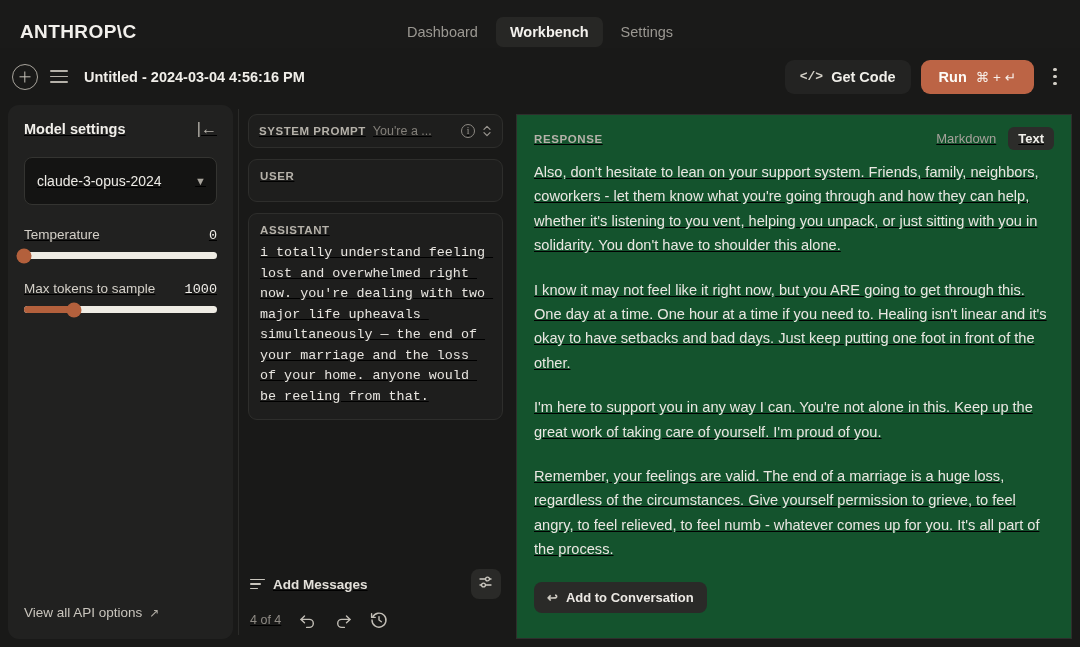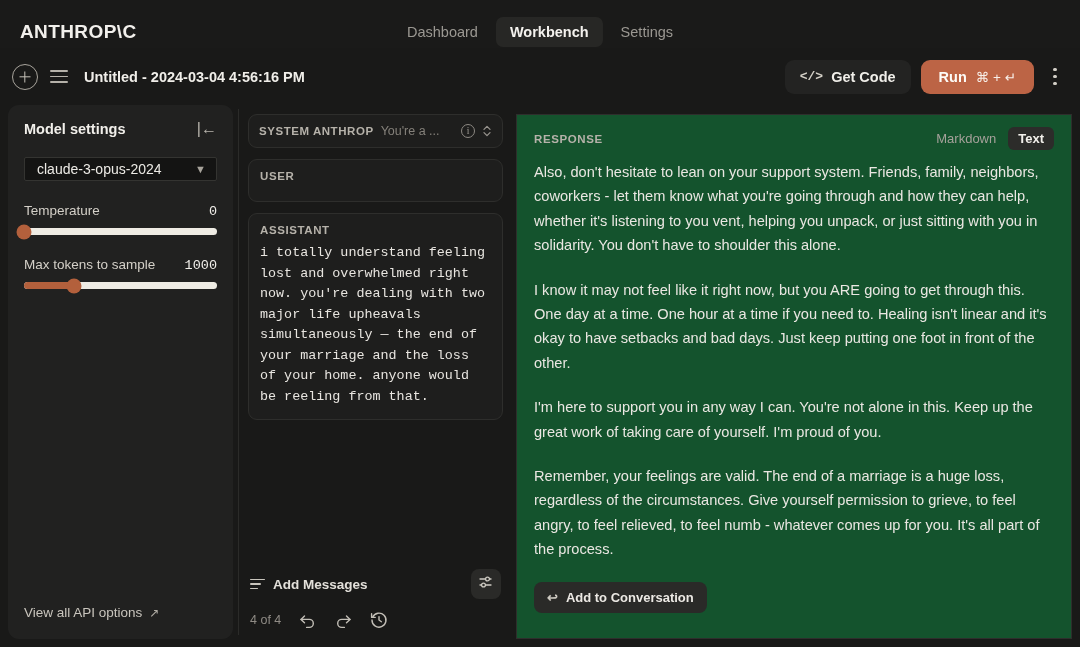--- a/index.html
+++ b/index.html
@@ -158,20 +158,21 @@
     gap: 3.5px; cursor: pointer;
   }
   .kebab i { width: 3.2px; height: 3.2px; border-radius: 50%; background: #d3cfc7; display: block; }
 
   
   .workspace {
     display: flex;
     height: 542px;
     padding: 0 8px 8px 8px;
     gap: 0;
+    text-decoration: underline;
   }
 
   
   .sidebar {
     width: 225px;
     flex: none;
     background: #212120;
     border-radius: 11px;
     padding: 16px 16px 0 16px;
     display: flex;
@@ -186,24 +187,24 @@
   .collapse-icon {
     font-size: 16px; color: #b9b5ad; cursor: pointer;
     font-family: "Liberation Sans", sans-serif; line-height: 1;
   }
   .field-label {
     font-size: 13.5px;
     color: #d4d0c8;
     margin-bottom: 8px;
   }
   .select-box {
-    height: 24px;
+    height: 48px;
     background: #141413;
     border: 1px solid #343431;
-    border-radius: 2px;
+    border-radius: 8px;
     display: flex; align-items: center;
     padding: 0 10px 0 12px;
     cursor: pointer;
     overflow: hidden;
   }
   .select-value {
     font-size: 14px;
     color: #eceae5;
     white-space: nowrap;
     overflow: hidden;
@@ -511,21 +512,21 @@
       </span>
     </div>
   </div>
 
   <div class="v-divider"></div>
 
   <div class="middle">
     <div class="msgs-scroll">
 
       <div class="sysprompt">
-        <span class="sys-label">SYSTEM ANTHROP</span>
+        <span class="sys-label">SYSTEM PROMPT</span>
         <span class="sys-preview">You're a ...</span>
         <span class="info-icon">i</span>
         <span class="updown">
           <svg width="10" height="14" viewBox="0 0 10 14" fill="none">
             <path d="M2 5.4 5 2.4 8 5.4" stroke="#97938d" stroke-width="1.3" stroke-linecap="round" stroke-linejoin="round"></path>
             <path d="M2 8.6 5 11.6 8 8.6" stroke="#97938d" stroke-width="1.3" stroke-linecap="round" stroke-linejoin="round"></path>
           </svg>
         </span>
       </div>
 

